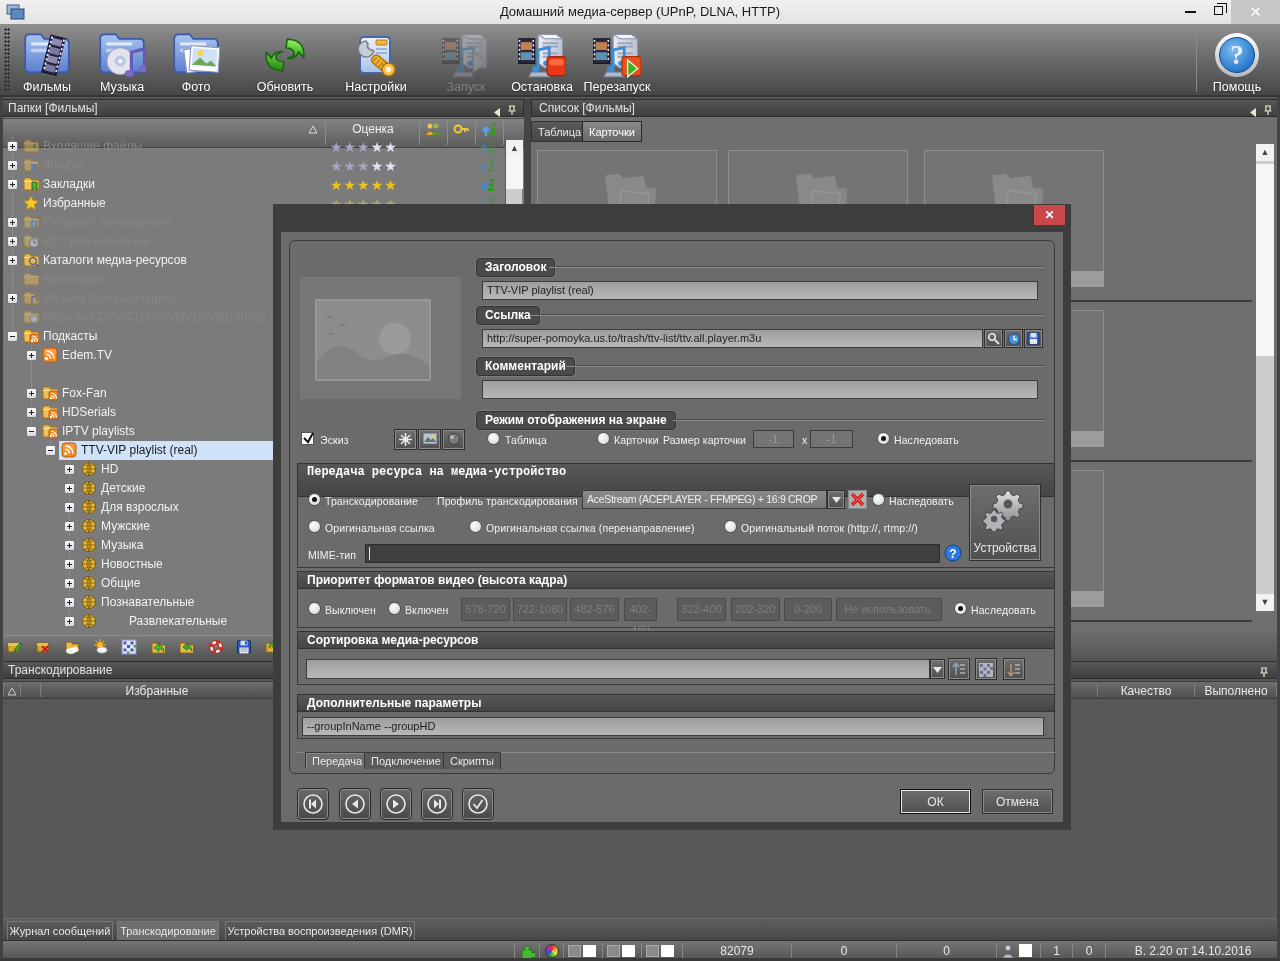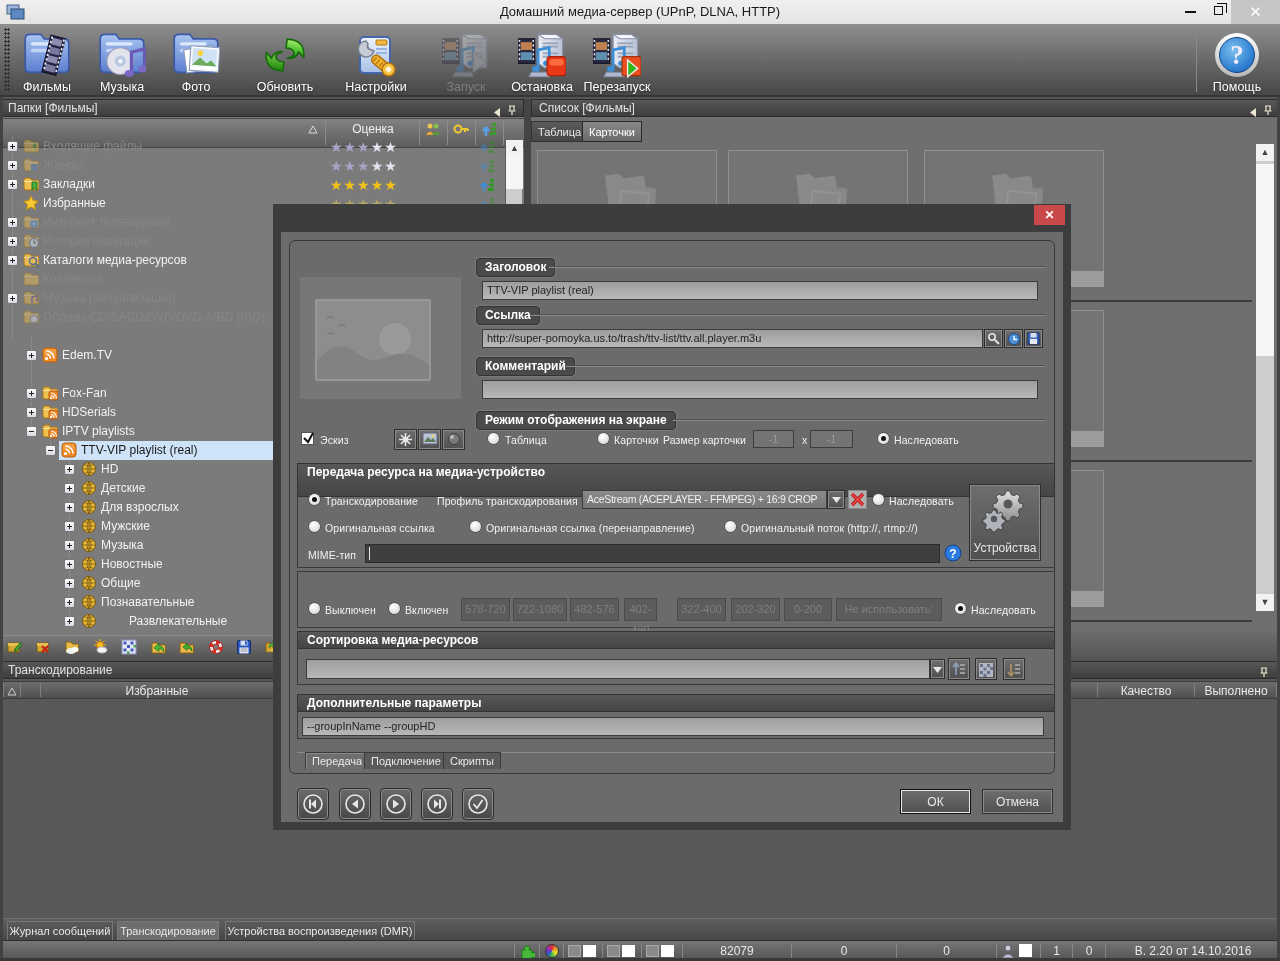--- a/index.html
+++ b/index.html
@@ -547,20 +547,41 @@
         <span class="txt" style="left:43px;">Образы CD/SACD/DVD/DVD-A/BD (ISO)</span>
         <svg class="arr" opacity="0.45" width="15" height="15">
           <path d="M4 14 V6 M4 6 l-3 3.5 M4 6 l3 3.5" stroke="#3a8fd8" stroke-width="2.2" fill="none"></path>
           <g fill="#2a9a20">
             <rect x="8" y="11" width="6" height="3"></rect>
             <rect x="9" y="6.5" width="5" height="3"></rect>
             <rect x="10" y="2" width="4" height="3"></rect>
           </g>
         </svg>
       </div>
+<div class="trow" style="top:190px">
+        <div class="pm " style="left:7px"></div>
+        <svg class="ticon" style="left:23px;opacity:1" width="16" height="16" viewBox="0 0 16 16">
+          <path d="M1 4 q0 -2 2 -2 h4 l1.5 2 h5.5 q2 0 2 2 v6 q0 2 -2 2 h-11 q-2 0 -2 -2 z" fill="#f0c050" stroke="#a87818"></path>
+          <path d="M1 6 h14 v-1 h-14 z" fill="#f8e0a0"></path>
+          <g>
+            <rect x="7" y="6" width="9" height="9" rx="2" fill="#f08828" stroke="#b85808"></rect>
+            <circle cx="9" cy="13" r="1.2" fill="#fff"></circle>
+            <path d="M9 10.5 a3 3 0 0 1 3 3 M9 8 a5.5 5.5 0 0 1 5.5 5.5" stroke="#fff" stroke-width="1.2" fill="none"></path>
+          </g>
+        </svg>
+        <span class="txt" style="left:43px;">Подкасты</span>
+        <svg class="arr" opacity="0.45" width="15" height="15">
+          <path d="M4 14 V6 M4 6 l-3 3.5 M4 6 l3 3.5" stroke="#3a8fd8" stroke-width="2.2" fill="none"></path>
+          <g fill="#2a9a20">
+            <rect x="8" y="11" width="6" height="3"></rect>
+            <rect x="9" y="6.5" width="5" height="3"></rect>
+            <rect x="10" y="2" width="4" height="3"></rect>
+          </g>
+        </svg>
+      </div>
 <div class="trow" style="top:209px">
         <div class="pm plus" style="left:26px"></div>
         <svg class="ticon" style="left:42px;" width="16" height="16" viewBox="0 0 16 16">
           <rect x="1" y="1" width="14" height="14" rx="3" fill="#f08828" stroke="#c06008"></rect>
           <rect x="2" y="2" width="12" height="6" rx="2" fill="#f8a850" opacity=".7"></rect>
           <circle cx="4.5" cy="11.5" r="1.6" fill="#fff"></circle>
           <path d="M4.5 7.5 a4 4 0 0 1 4 4 M4.5 4 a7.5 7.5 0 0 1 7.5 7.5" stroke="#fff" stroke-width="1.6" fill="none"></path>
         </svg>
         <span class="txt" style="left:62px;">Edem.TV</span>
         <svg class="arr" width="15" height="15">
@@ -1134,21 +1155,21 @@
   <div class="radio" style="left:316px;top:200px;"></div>
       <div class="rlbl" style="left:333px;top:201px;">Карточки</div>
   <div class="rlbl" style="left:382px;top:201px;">Размер карточки</div>
   <div class="inp" style="left:472px;top:198px;width:41px;height:18px;background:#747474;color:#9a9a9a;text-align:center;">-1</div>
   <div class="rlbl" style="left:521px;top:201px;">x</div>
   <div class="inp" style="left:529px;top:198px;width:43px;height:18px;background:#747474;color:#9a9a9a;text-align:center;">-1</div>
   <div class="radio on" style="left:596px;top:200px;"></div>
       <div class="rlbl" style="left:613px;top:201px;">Наследовать</div>
 
   <div class="gbox" style="left:16px;top:231px;width:758px;height:105px;"></div>
-  <div class="ghead" style="left:16px;top:231px;width:758px;height:34px;">Передача ресурса на медиа-устройство</div>
+  <div class="ghead" style="left:16px;top:231px;width:758px;height:34px;font-family:Liberation Mono, monospace;">Передача ресурса на медиа-устройство</div>
   <div class="radio on" style="left:27px;top:261px;"></div>
       <div class="rlbl" style="left:44px;top:262px;">Транскодирование</div>
   <div class="rlbl" style="left:156px;top:262px;">Профиль транскодирования</div>
   <div class="inp" style="left:301px;top:258px;width:245px;height:19px;background:linear-gradient(#8a8a8a,#767676);color:#f0f0f0;font-size:10.5px;letter-spacing:-.3px;">AceStream (ACEPLAYER - FFMPEG) + 16:9 CROP</div>
   <div class="mbtn" style="left:546px;top:258px;width:18px;height:19px;"><svg width="9" height="7" style="margin-top:6px">
           <path d="M0 0 h9 l-4.5 6 z" fill="#e8e8e8"></path>
         </svg></div>
   <div style="position:absolute;left:567px;top:258px;width:19px;height:19px;background:#b0b0b0;border:1px solid #888;"><svg width="15" height="15" style="margin:1px">
           <path d="M2 2 L13 13 M13 2 L2 13" stroke="#c41616" stroke-width="3.4"></path>
           <path d="M2 2 L13 13 M13 2 L2 13" stroke="#e85050" stroke-width="1.4"></path>
@@ -1184,20 +1205,21 @@
           </g>
 <g transform="translate(12,30)">
             <g fill="#b0b4ba" stroke="#3e3e3e">
               <path d="M-1.5 -9 h3 l.8 2.5 2.2 1 2.4 -1.4 2.1 2.1 -1.4 2.4 1 2.2 2.5 .8 v3 l-2.5 .8 -1 2.2 1.4 2.4 -2.1 2.1 -2.4 -1.4 -2.2 1 -.8 2.5 h-3 l-.8 -2.5 -2.2 -1 -2.4 1.4 -2.1 -2.1 1.4 -2.4 -1 -2.2 -2.5 -.8 v-3 l2.5 -.8 1 -2.2 -1.4 -2.4 2.1 -2.1 2.4 1.4 2.2 -1 z"></path>
             </g>
             <circle r="3.2" fill="#55585c"></circle>
           </g>
         </svg><div style="position:absolute;left:0;right:0;bottom:5px;font-size:12px;">Устройства</div></div>
 
   <div class="gbox" style="left:16px;top:339px;width:758px;height:57px;"></div>
+  <div class="ghead" style="left:16px;top:339px;width:758px;height:18px;">Приоритет форматов видео (высота кадра)</div>
   <div class="radio" style="left:27px;top:370px;"></div>
       <div class="rlbl" style="left:44px;top:371px;">Выключен</div>
   <div class="radio" style="left:107px;top:370px;"></div>
       <div class="rlbl" style="left:124px;top:371px;">Включен</div>
   <div class="dbtn" style="left:180px;top:366px;width:49px;height:23px;">578-720</div>
   <div class="dbtn" style="left:232px;top:366px;width:54px;height:23px;">722-1080</div>
   <div class="dbtn" style="left:289px;top:366px;width:49px;height:23px;">482-576</div>
   <div class="dbtn" style="left:343px;top:366px;width:33px;height:23px;">402-480</div>
   <div class="dbtn" style="left:396px;top:366px;width:49px;height:23px;">322-400</div>
   <div class="dbtn" style="left:450px;top:366px;width:49px;height:23px;">202-320</div>

